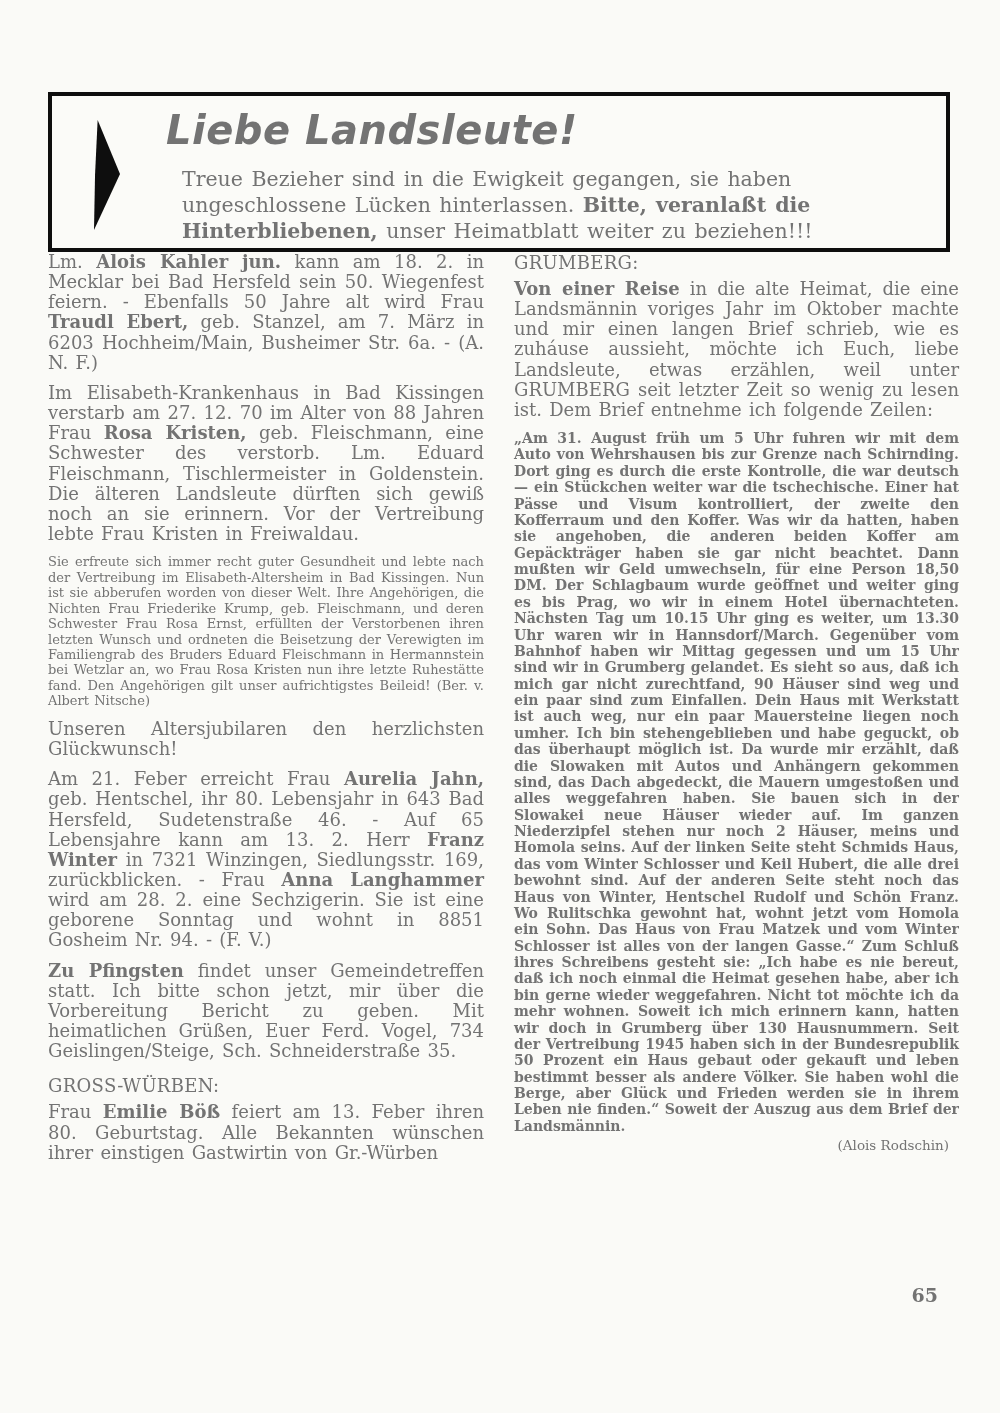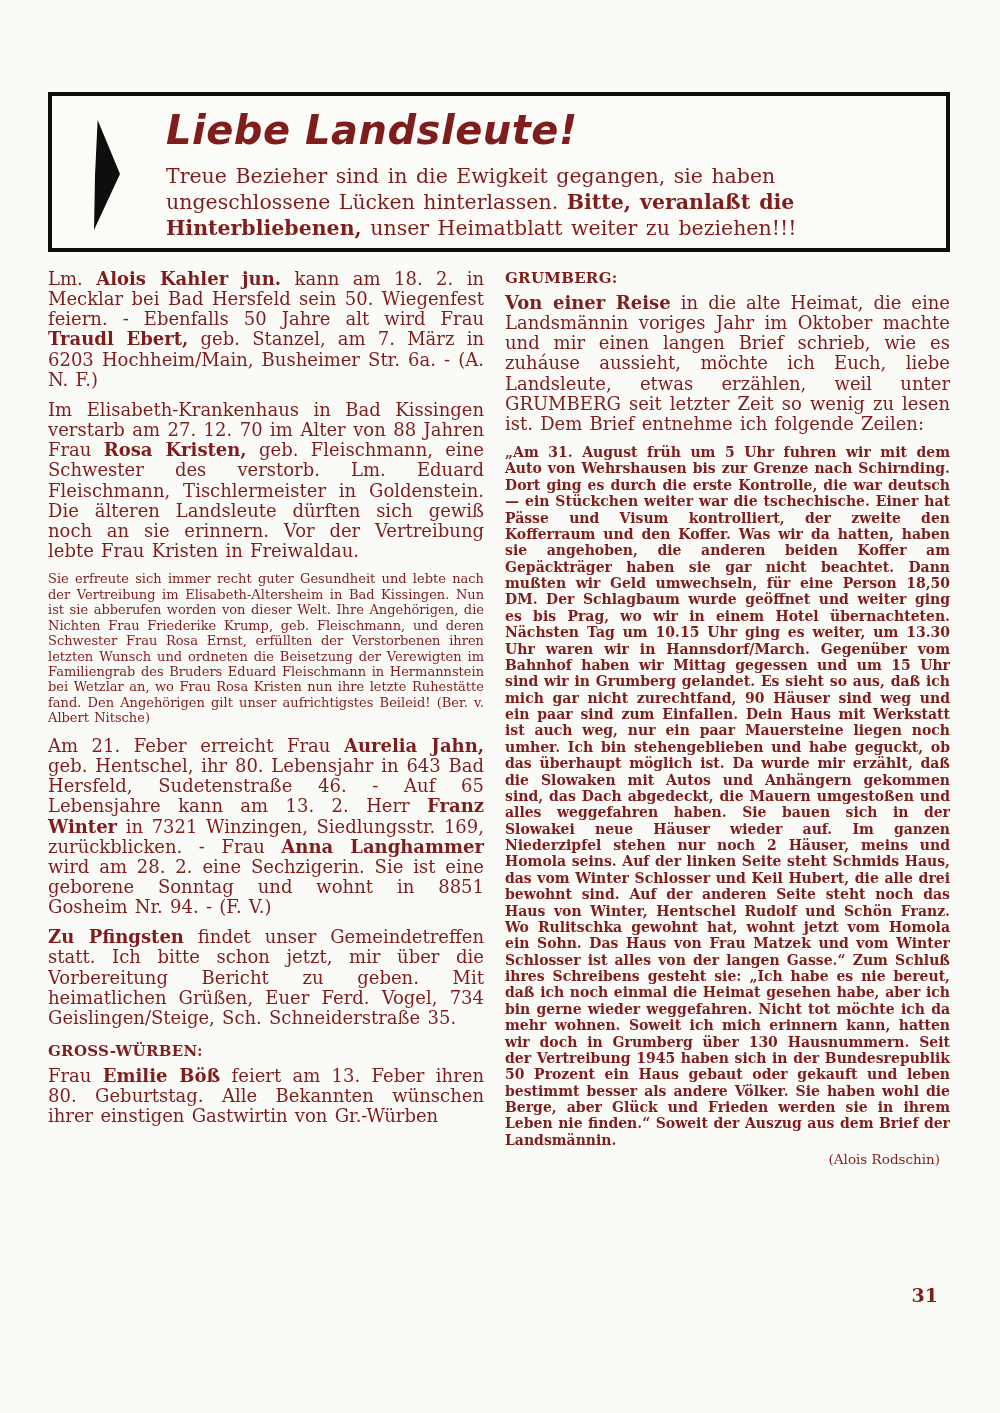--- a/index.html
+++ b/index.html
@@ -6,21 +6,21 @@
     margin: 0;
     padding: 0;
     background: #e9e9e7;
   }
   .page {
     position: relative;
     width: 1000px;
     height: 1413px;
     margin: 0 auto;
     background: #fafaf7;
-    color: #7f1d1d;
+    color: #737373;
     font-family: "DejaVu Serif", serif;
     box-sizing: border-box;
     padding: 92px 50px 0 48px;
     overflow: hidden;
   }
 
   
   .header-box {
     border: 4px solid #0e0e0e;
     height: 160px;
@@ -45,30 +45,29 @@
     font-weight: bold;
     font-size: 40px;
     line-height: 1;
     letter-spacing: 0.5px;
     margin: 0 0 13px 0;
   }
   .header-body {
     font-size: 20.5px;
     line-height: 1.28;
     max-width: 742px;
-    margin: 0;
+    margin: 16px;
     word-spacing: 2px;
   }
   .header-body b { font-weight: bold; }
 
   
   .columns {
     display: flex;
-    gap: 21px;
-    margin-top: 17px;
+    gap: 30px;
   }
   .col-left  { width: 436px; flex: none; }
   .col-right { width: 445px; flex: none; }
 
   p.paragraph {
     font-size: 18px;
     line-height: 1.12;
     text-align: justify;
     margin: 0 0 10px 0;
     word-spacing: 1.5px;
@@ -88,22 +87,22 @@
     margin: 0 0 3px 0;
     word-spacing: 0.5px;
   }
   p.signature {
     font-size: 13.5px;
     font-weight: normal;
     text-align: right;
     margin: 0 10px 0 0;
   }
   h2.section-heading {
-    font-size: 15px;
-    font-weight: bold;
+    font-size: 18px;
+    font-weight: normal;
     letter-spacing: 0.3px;
     margin: 14px 0 6px 0;
   }
   .col-right h2.section-heading:first-child,
   .col-left h2.section-heading:first-child { margin-top: 0; }
   p b { font-weight: bold; }
 
   
   .page-number {
     position: absolute;
@@ -124,28 +123,29 @@
       <h1 class="header-title">Liebe Landsleute!</h1>
       <p class="header-body">Treue Bezieher sind in die Ewigkeit gegangen, sie haben ungeschlossene Lücken hinterlassen. <b>Bitte, veranlaßt die Hinterbliebenen,</b> unser Heimatblatt weiter zu beziehen!!!</p>
     </div>
   </div>
 
   <div class="columns">
     <div class="col-left">
         <p class="paragraph">Lm. <b>Alois Kahler jun.</b> kann am 18. 2. in Mecklar bei Bad Hersfeld sein 50. Wiegenfest feiern. - Ebenfalls 50 Jahre alt wird Frau <b>Traudl Ebert,</b> geb. Stanzel, am 7. März in 6203 Hochheim/Main, Busheimer Str. 6a. - (A. N. F.)</p>
         <p class="paragraph">Im Elisabeth-Krankenhaus in Bad Kissingen verstarb am 27. 12. 70 im Alter von 88 Jahren Frau <b>Rosa Kristen,</b> geb. Fleischmann, eine Schwester des verstorb. Lm. Eduard Fleischmann, Tischlermeister in Goldenstein. Die älteren Landsleute dürften sich gewiß noch an sie erinnern. Vor der Vertreibung lebte Frau Kristen in Freiwaldau.</p>
         <p class="small">Sie erfreute sich immer recht guter Gesundheit und lebte nach der Vertreibung im Elisabeth-Altersheim in Bad Kissingen. Nun ist sie abberufen worden von dieser Welt. Ihre Angehörigen, die Nichten Frau Friederike Krump, geb. Fleischmann, und deren Schwester Frau Rosa Ernst, erfüllten der Verstorbenen ihren letzten Wunsch und ordneten die Beisetzung der Verewigten im Familiengrab des Bruders Eduard Fleischmann in Hermannstein bei Wetzlar an, wo Frau Rosa Kristen nun ihre letzte Ruhestätte fand. Den Angehörigen gilt unser aufrichtigstes Beileid! (Ber. v. Albert Nitsche)</p>
+        <p class="paragraph">Unseren Altersjubilaren den herzlichsten Glückwunsch!</p>
         <p class="paragraph">Am 21. Feber erreicht Frau <b>Aurelia Jahn,</b> geb. Hentschel, ihr 80. Lebensjahr in 643 Bad Hersfeld, Sudetenstraße 46. - Auf 65 Lebensjahre kann am 13. 2. Herr <b>Franz Winter</b> in 7321 Winzingen, Siedlungsstr. 169, zurückblicken. - Frau <b>Anna Langhammer</b> wird am 28. 2. eine Sechzigerin. Sie ist eine geborene Sonntag und wohnt in 8851 Gosheim Nr. 94. - (F. V.)</p>
         <p class="paragraph"><b>Zu Pfingsten</b> findet unser Gemeindetreffen statt. Ich bitte schon jetzt, mir über die Vorbereitung Bericht zu geben. Mit heimatlichen Grüßen, Euer Ferd. Vogel, 734 Geislingen/Steige, Sch. Schneiderstraße 35.</p>
         <h2 class="section-heading">GROSS-WÜRBEN:</h2>
         <p class="paragraph">Frau <b>Emilie Böß</b> feiert am 13. Feber ihren 80. Geburtstag. Alle Bekannten wünschen ihrer einstigen Gastwirtin von Gr.-Würben</p>
       </div>
     <div class="col-right">
         <h2 class="section-heading">GRUMBERG:</h2>
         <p class="paragraph"><b>Von einer Reise</b> in die alte Heimat, die eine Landsmännin voriges Jahr im Oktober machte und mir einen langen Brief schrieb, wie es zuháuse aussieht, möchte ich Euch, liebe Landsleute, etwas erzählen, weil unter GRUMBERG seit letzter Zeit so wenig zu lesen ist. Dem Brief entnehme ich folgende Zeilen:</p>
         <p class="letter">„Am 31. August früh um 5 Uhr fuhren wir mit dem Auto von Wehrshausen bis zur Grenze nach Schirnding. Dort ging es durch die erste Kontrolle, die war deutsch — ein Stückchen weiter war die tschechische. Einer hat Pässe und Visum kontrolliert, der zweite den Kofferraum und den Koffer. Was wir da hatten, haben sie angehoben, die anderen beiden Koffer am Gepäckträger haben sie gar nicht beachtet. Dann mußten wir Geld umwechseln, für eine Person 18,50 DM. Der Schlagbaum wurde geöffnet und weiter ging es bis Prag, wo wir in einem Hotel übernachteten. Nächsten Tag um 10.15 Uhr ging es weiter, um 13.30 Uhr waren wir in Hannsdorf/March. Gegenüber vom Bahnhof haben wir Mittag gegessen und um 15 Uhr sind wir in Grumberg gelandet. Es sieht so aus, daß ich mich gar nicht zurechtfand, 90 Häuser sind weg und ein paar sind zum Einfallen. Dein Haus mit Werkstatt ist auch weg, nur ein paar Mauersteine liegen noch umher. Ich bin stehengeblieben und habe geguckt, ob das überhaupt möglich ist. Da wurde mir erzählt, daß die Slowaken mit Autos und Anhängern gekommen sind, das Dach abgedeckt, die Mauern umgestoßen und alles weggefahren haben. Sie bauen sich in der Slowakei neue Häuser wieder auf. Im ganzen Niederzipfel stehen nur noch 2 Häuser, meins und Homola seins. Auf der linken Seite steht Schmids Haus, das vom Winter Schlosser und Keil Hubert, die alle drei bewohnt sind. Auf der anderen Seite steht noch das Haus von Winter, Hentschel Rudolf und Schön Franz. Wo Rulitschka gewohnt hat, wohnt jetzt vom Homola ein Sohn. Das Haus von Frau Matzek und vom Winter Schlosser ist alles von der langen Gasse.“ Zum Schluß ihres Schreibens gesteht sie: „Ich habe es nie bereut, daß ich noch einmal die Heimat gesehen habe, aber ich bin gerne wieder weggefahren. Nicht tot möchte ich da mehr wohnen. Soweit ich mich erinnern kann, hatten wir doch in Grumberg über 130 Hausnummern. Seit der Vertreibung 1945 haben sich in der Bundesrepublik 50 Prozent ein Haus gebaut oder gekauft und leben bestimmt besser als andere Völker. Sie haben wohl die Berge, aber Glück und Frieden werden sie in ihrem Leben nie finden.“ Soweit der Auszug aus dem Brief der Landsmännin.</p>
         <p class="signature">(Alois Rodschin)</p>
       </div>
   </div>
 
-  <div class="page-number">31</div>
+  <div class="page-number">65</div>
 
 </div>
 
 </body></html>

